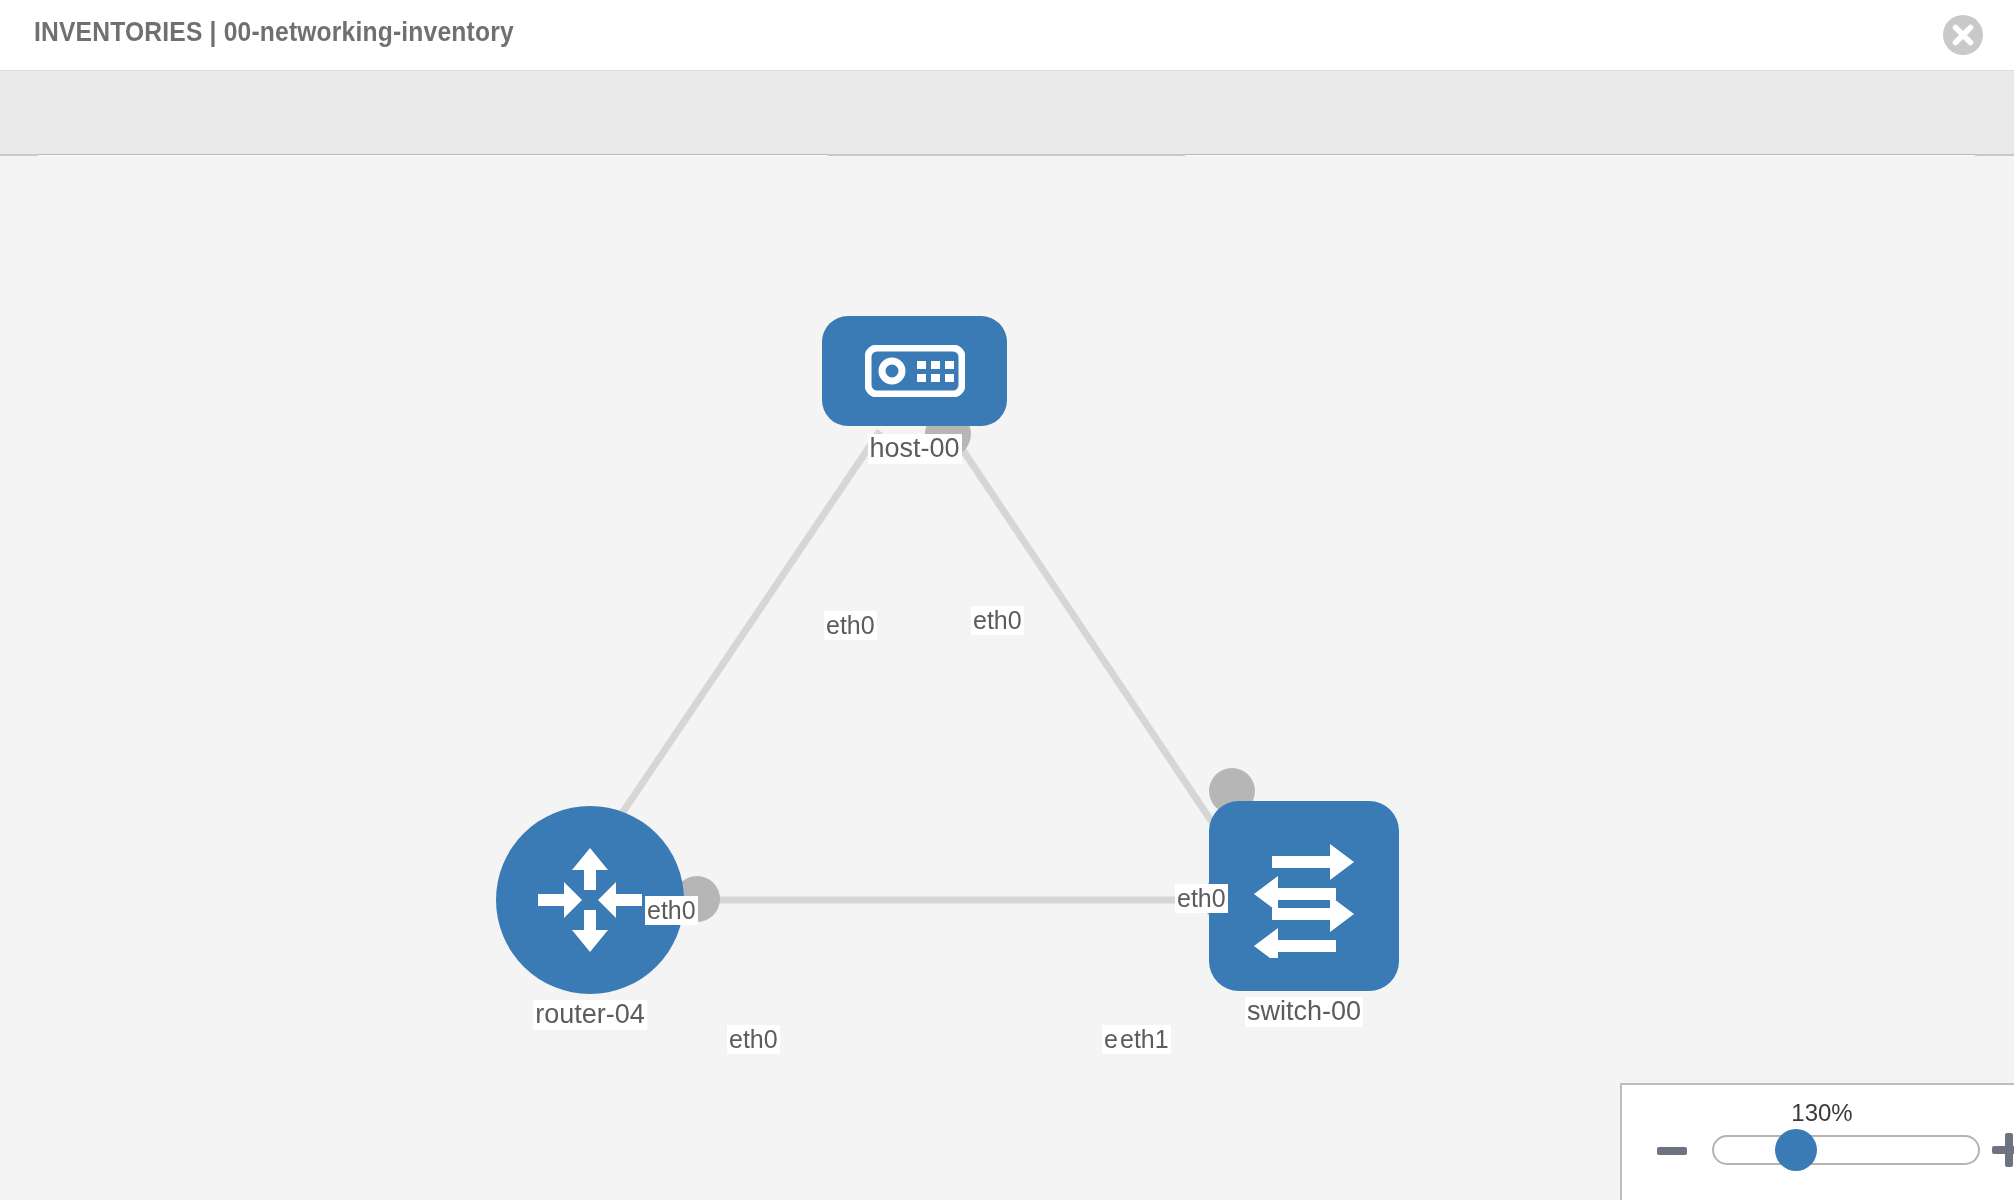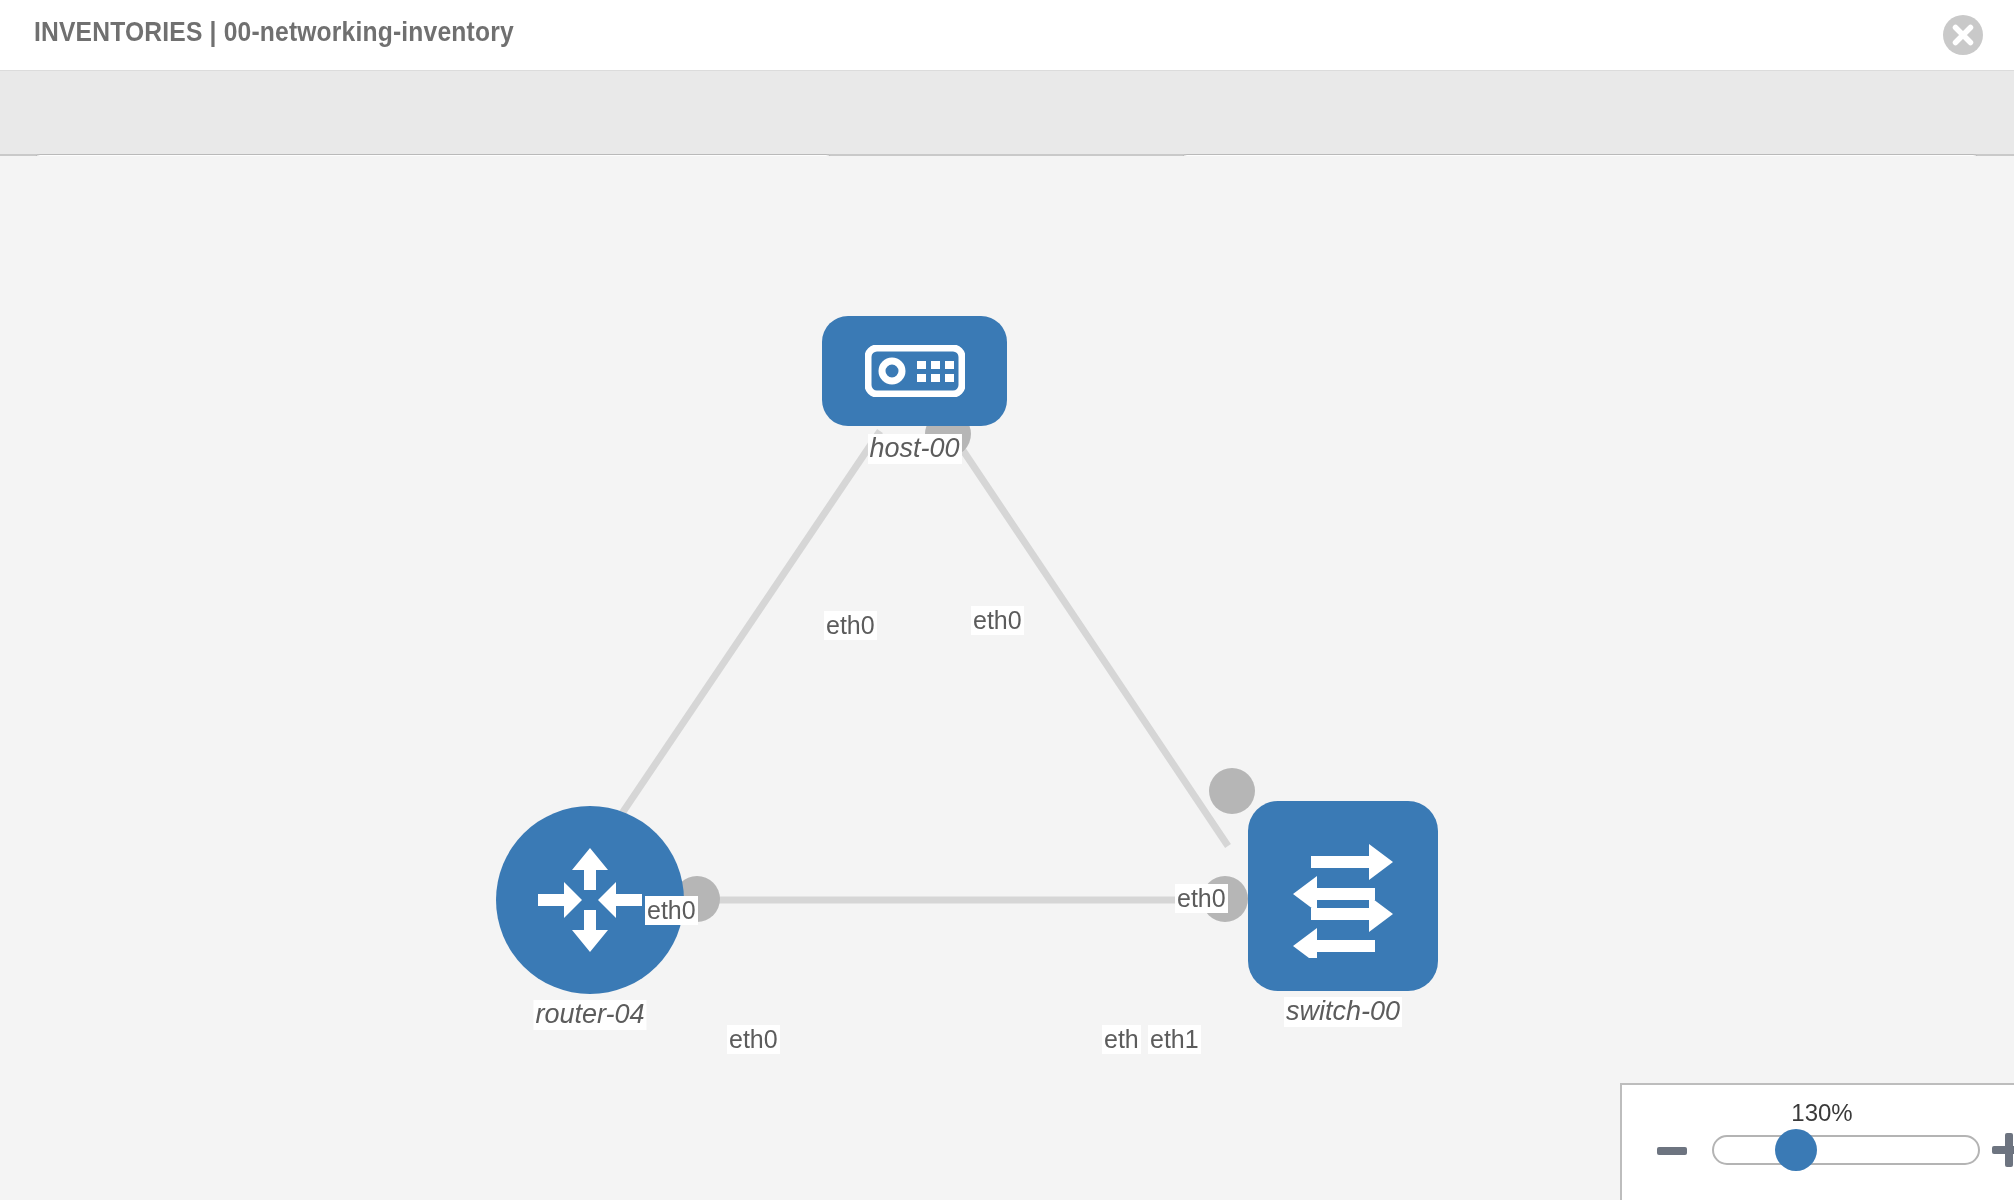--- a/index.html
+++ b/index.html
@@ -75,21 +75,21 @@
     position:absolute;left:0;top:0;
     background:#3a7ab5;
     display:flex;align-items:center;justify-content:center;
   }
   .node-label{
     position:absolute;
     left:50%;transform:translateX(-50%);
     white-space:nowrap;
     font-size:27px;color:#5c5c5c;
     background:#ffffff;
-    padding:0 2px;line-height:1.1;font-style:italic;
+    padding:0 2px;line-height:1.1;
   }
   .iflabel{
     position:absolute;white-space:nowrap;
     font-size:25px;color:#5c5c5c;
     background:#ffffff;padding:0 2px;line-height:1.15;
   }
   .nub{
     position:absolute;border-radius:50%;background:#b6b6b6;
   }
 
@@ -215,21 +215,21 @@
         <path d="M60 112 L42 90 L54 90 L54 70 L66 70 L66 90 L78 90 Z" fill="#ffffff"></path>
 
         <path d="M68 60 L86 42 L86 54 L112 54 L112 66 L86 66 L86 78 Z" fill="#ffffff"></path>
 
         <path d="M52 60 L34 42 L34 54 L8 54 L8 66 L34 66 L34 78 Z" fill="#ffffff"></path>
       </svg>
     </div>
     <div class="node-label" style="top:194px;">router-04</div>
   </div>
 
-  <div class="node" style="left:1248px;top:645px;width:190px;height:194px;">
+  <div class="node" style="left:1209px;top:645px;width:190px;height:194px;">
     <div class="node-shape" style="width:190px;height:190px;border-radius:30px;">
       <svg width="124" height="124" viewBox="0 0 124 124">
 
         <path d="M30 22 L88 22 L88 10 L112 28 L88 46 L88 34 L30 34 Z" fill="#ffffff"></path>
 
         <path d="M94 54 L36 54 L36 42 L12 60 L36 78 L36 66 L94 66 Z" fill="#ffffff"></path>
 
         <path d="M30 74 L88 74 L88 62 L112 80 L88 98 L88 86 L30 86 Z" fill="#ffffff"></path>
 
         <path d="M94 106 L36 106 L36 94 L12 112 L36 130 L36 118 L94 118 Z" fill="#ffffff"></path>
@@ -237,21 +237,21 @@
     </div>
     <div class="node-label" style="top:196px;">switch-00</div>
   </div>
 
   <div class="iflabel" style="left:824px;top:455px;">eth0</div>
   <div class="iflabel" style="left:971px;top:450px;">eth0</div>
   <div class="iflabel" style="left:645px;top:740px;">eth0</div>
   <div class="iflabel" style="left:1175px;top:728px;">eth0</div>
   <div class="iflabel" style="left:727px;top:869px;">eth0</div>
   <div class="iflabel" style="left:1102px;top:869px;">eth</div>
-  <div class="iflabel" style="left:1148px;top:869px;">eth1</div>
+  <div class="iflabel" style="left:1118px;top:869px;">eth1</div>
 
 </div>
 
 <div id="zoom-panel">
   <div id="zoom-level">130%</div>
   <div id="zoom-minus"></div>
   <div id="zoom-track"></div>
   <div id="zoom-thumb"></div>
   <div id="zoom-plus"></div>
 </div>

